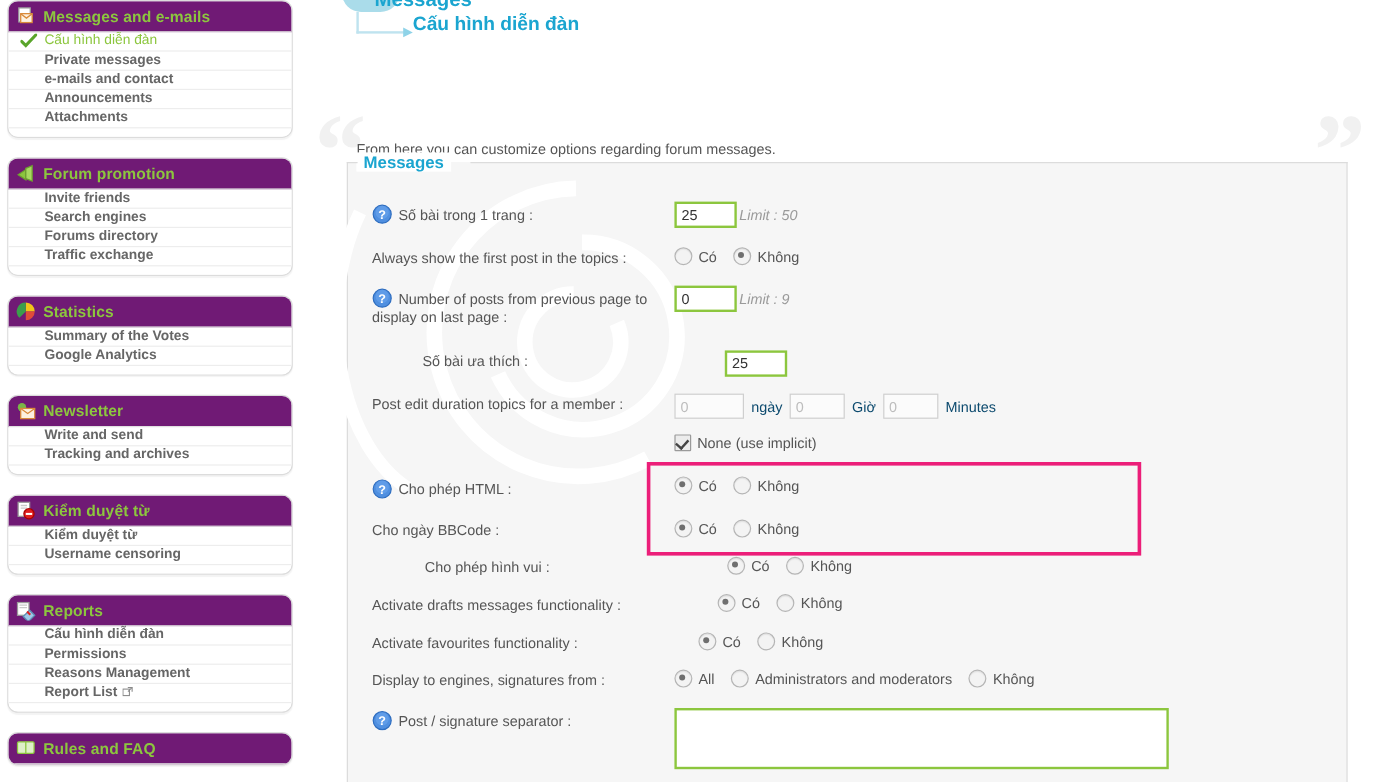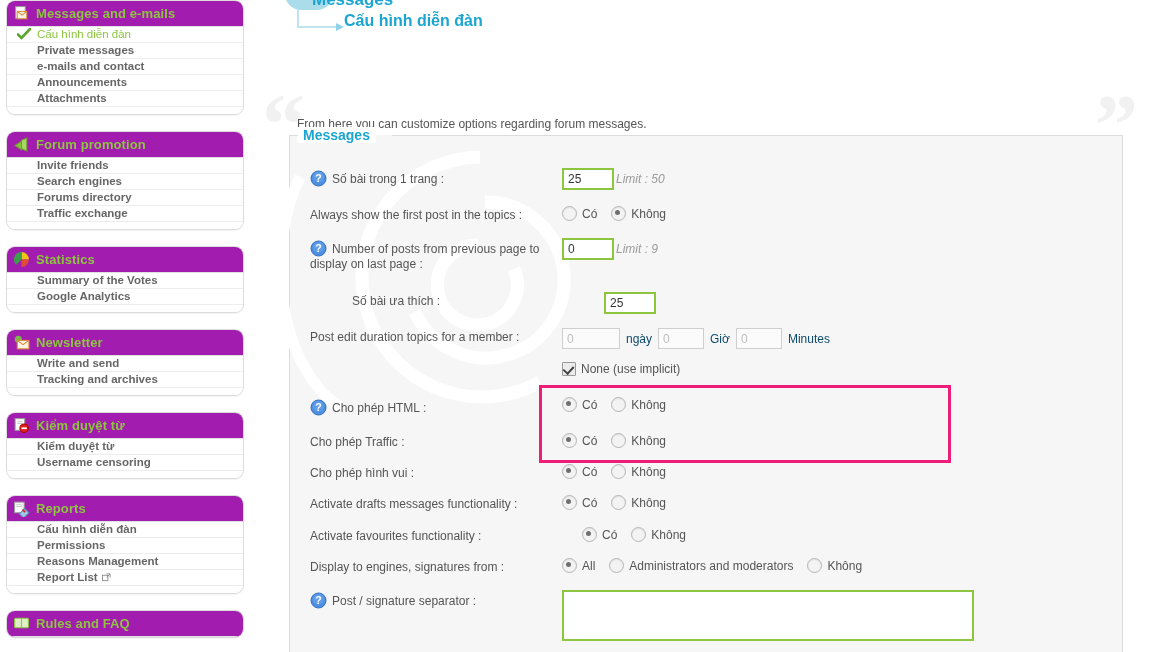--- a/index.html
+++ b/index.html
@@ -18,21 +18,21 @@
     background:#fdfdfd;
     border:1px solid #dcdcdc;
     border-radius:9px;
     overflow:hidden;
     box-shadow:0 1px 1px rgba(0,0,0,.05);
   }
   .side-head{
     display:flex;align-items:center;
     height:25px;
     padding:0 6px;
-    background:#a21caf;
+    background:#701a75;
     border-bottom:1px solid #e0e0e0;
   }
   .side-head .hicon{
     width:17px;height:17px;margin-right:6px;flex:0 0 auto;
     display:block;
   }
   .side-head .htxt{
     color:#8cc63e;font-weight:bold;font-size:13px;
     letter-spacing:.1px;white-space:nowrap;
   }
@@ -426,46 +426,46 @@
                 <span class="dot"></span>
                 <span>Có</span>
               </span>
               <span class="radio">
                 <span class="dot"></span>
                 <span>Không</span>
               </span>
             </div>
           </div>
           <div class="row" style="position: absolute; left: 10px; width: 820px; top: 298px;">
-            <div class="lbl" style="flex-basis: 252px;"><span>Cho phép Traffic :</span></div>
+            <div class="lbl" style="flex-basis: 252px;"><span>Cho ngày BBCode :</span></div>
             <div class="ctl">
               <span class="radio on">
                 <span class="dot"></span>
                 <span>Có</span>
               </span>
               <span class="radio">
                 <span class="dot"></span>
                 <span>Không</span>
               </span>
             </div>
           </div>
           <div class="row" style="position: absolute; left: 10px; width: 820px; top: 329px;">
-            <div class="lbl" style="flex-basis: 252px;"><span>Cho phép hình vui :</span></div>
+            <div class="lbl" style="flex-basis: 252px; margin-left: 44px;"><span>Cho phép hình vui :</span></div>
             <div class="ctl">
               <span class="radio on">
                 <span class="dot"></span>
                 <span>Có</span>
               </span>
               <span class="radio">
                 <span class="dot"></span>
                 <span>Không</span>
               </span>
             </div>
           </div>
-          <div class="row" style="position: absolute; left: 10px; width: 820px; top: 360px;">
+          <div class="row" style="position: absolute; left: 10px; width: 820px; top: 360px; gap: 36px;">
             <div class="lbl" style="flex-basis: 252px;"><span>Activate drafts messages functionality :</span></div>
             <div class="ctl">
               <span class="radio on">
                 <span class="dot"></span>
                 <span>Có</span>
               </span>
               <span class="radio">
                 <span class="dot"></span>
                 <span>Không</span>
               </span>

